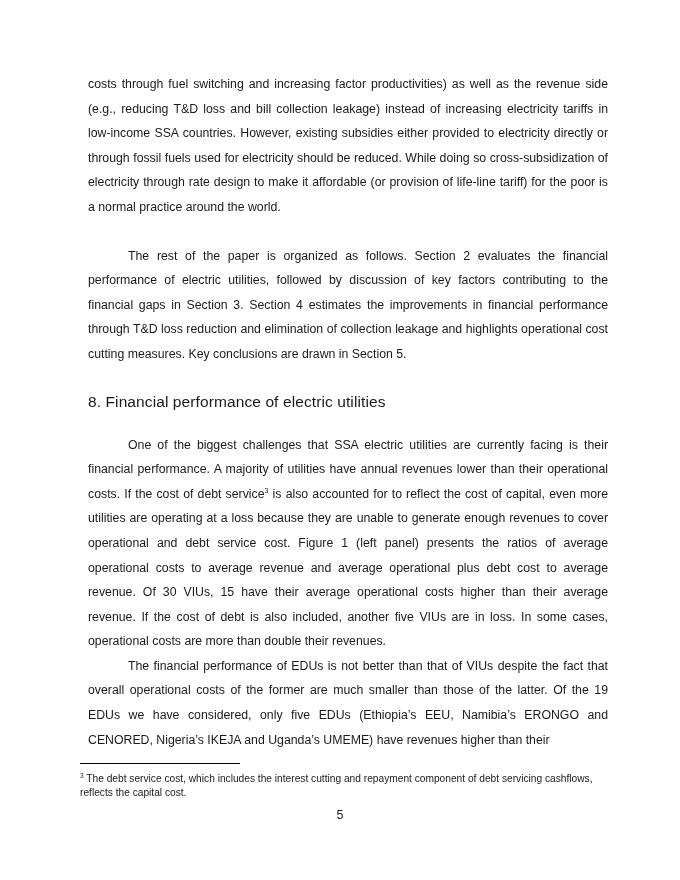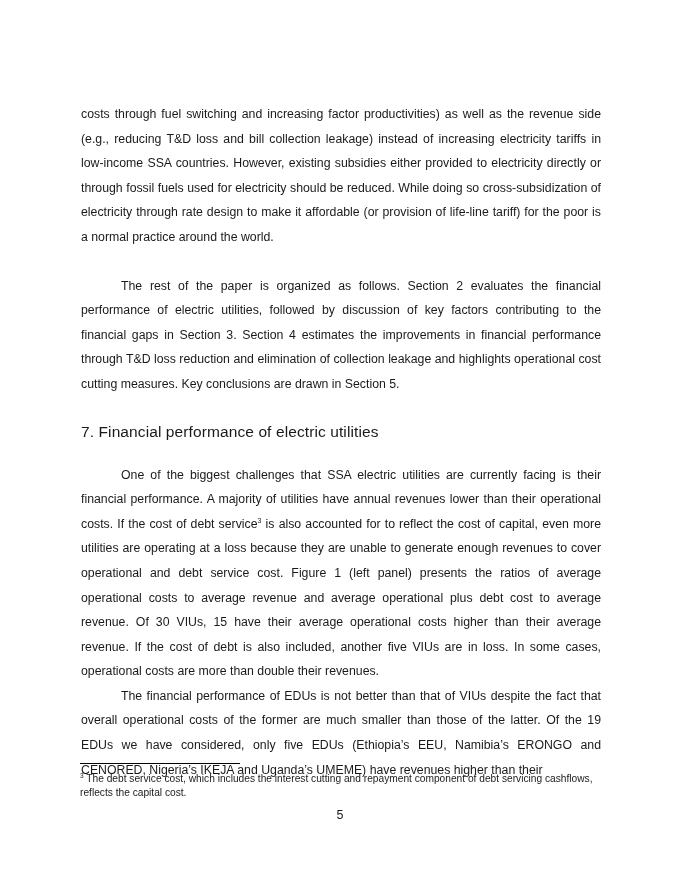--- a/index.html
+++ b/index.html
@@ -10,24 +10,23 @@
     body {
       width: 680px;
       height: 880px;
       position: relative;
       overflow: hidden;
       font-family: "Liberation Sans", "DejaVu Sans", sans-serif;
       color: #1a1a1a;
     }
     .page {
       position: absolute;
-      left: 81px;
+      left: 88px;
       top: 72px;
       width: 520px;
-      margin-top: 30px;
     }
     .para {
       font-size: 12.3px;
       line-height: 24.6px;
       text-align: justify;
       margin: 0;
     }
     .para.indent { text-indent: 40px; }
     .gap-after { margin-bottom: 24px; }
     .heading {
@@ -74,21 +73,21 @@
     }
   </style>
 </head>
 <body>
 
 <div class="page">
   <p class="para gap-after">costs through fuel switching and increasing factor productivities) as well as the revenue side (e.g., reducing T&amp;D loss and bill collection leakage) instead of increasing electricity tariffs in low-income SSA countries. However, existing subsidies either provided to electricity directly or through fossil fuels used for electricity should be reduced. While doing so cross-subsidization of electricity through rate design to make it affordable (or provision of life-line tariff) for the poor is a normal practice around the world.</p>
 
   <p class="para indent gap-after">The rest of the paper is organized as follows. Section 2 evaluates the financial performance of electric utilities, followed by discussion of key factors contributing to the financial gaps in Section 3. Section 4 estimates the improvements in financial performance through T&amp;D loss reduction and elimination of collection leakage and highlights operational cost cutting measures. Key conclusions are drawn in Section 5.</p>
 
-  <h2 class="heading">7. Financial performance of electric utilities</h2>
+  <h2 class="heading">8. Financial performance of electric utilities</h2>
 
   <p class="para indent"><span>One of the biggest challenges that SSA electric utilities are currently facing is their financial performance. A majority of utilities have annual revenues lower than their operational costs. If the cost of debt service</span><sup class="fnref">3</sup><span> is also accounted for to reflect the cost of capital, even more utilities are operating at a loss because they are unable to generate enough revenues to cover operational and debt service cost. Figure 1 (left panel) presents the ratios of average operational costs to average revenue and average operational plus debt cost to average revenue. Of 30 VIUs, 15 have their average operational costs higher than their average revenue. If the cost of debt is also included, another five VIUs are in loss. In some cases, operational costs are more than double their revenues.</span></p>
 
   <p class="para indent">The financial performance of EDUs is not better than that of VIUs despite the fact that overall operational costs of the former are much smaller than those of the latter. Of the 19 EDUs we have considered, only five EDUs (Ethiopia’s EEU, Namibia’s ERONGO and CENORED, Nigeria’s IKEJA and Uganda’s UMEME) have revenues higher than their</p>
 </div>
 
 <div class="footnote-rule"></div>
 
 <p class="footnote"><sup>3</sup><span> The debt service cost, which includes the interest cutting and repayment component of debt servicing cashflows, reflects the capital cost.</span></p>
 

